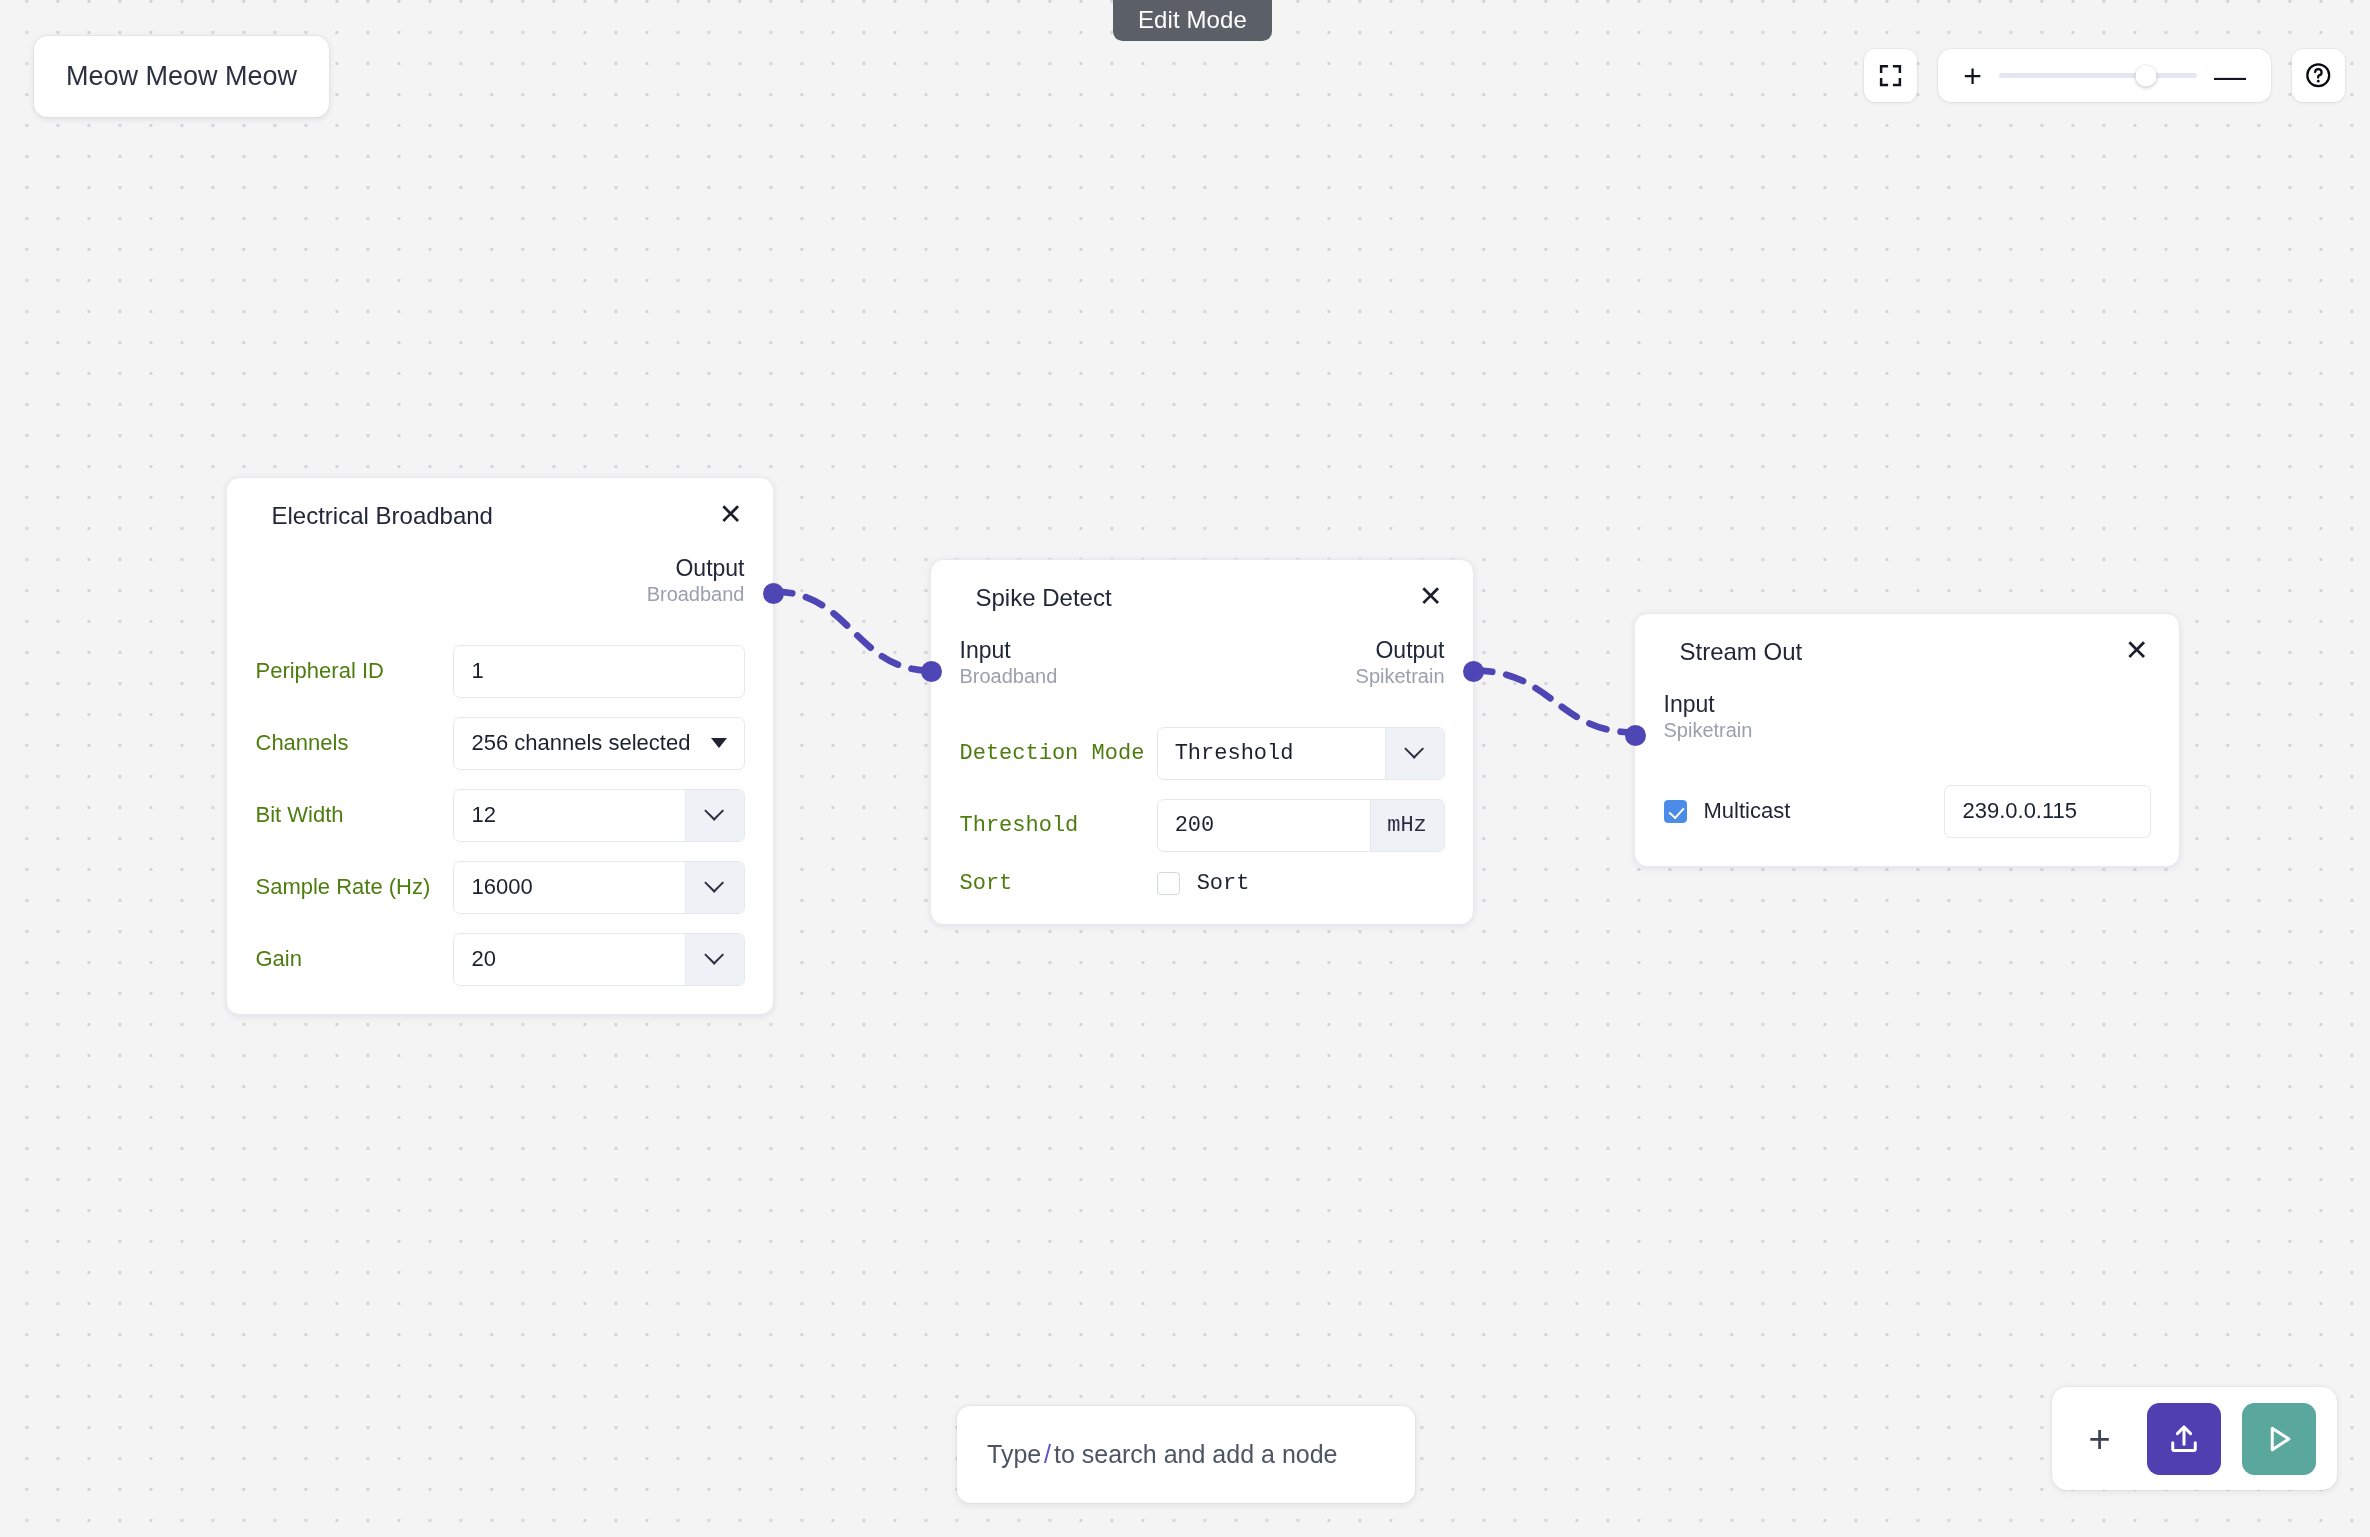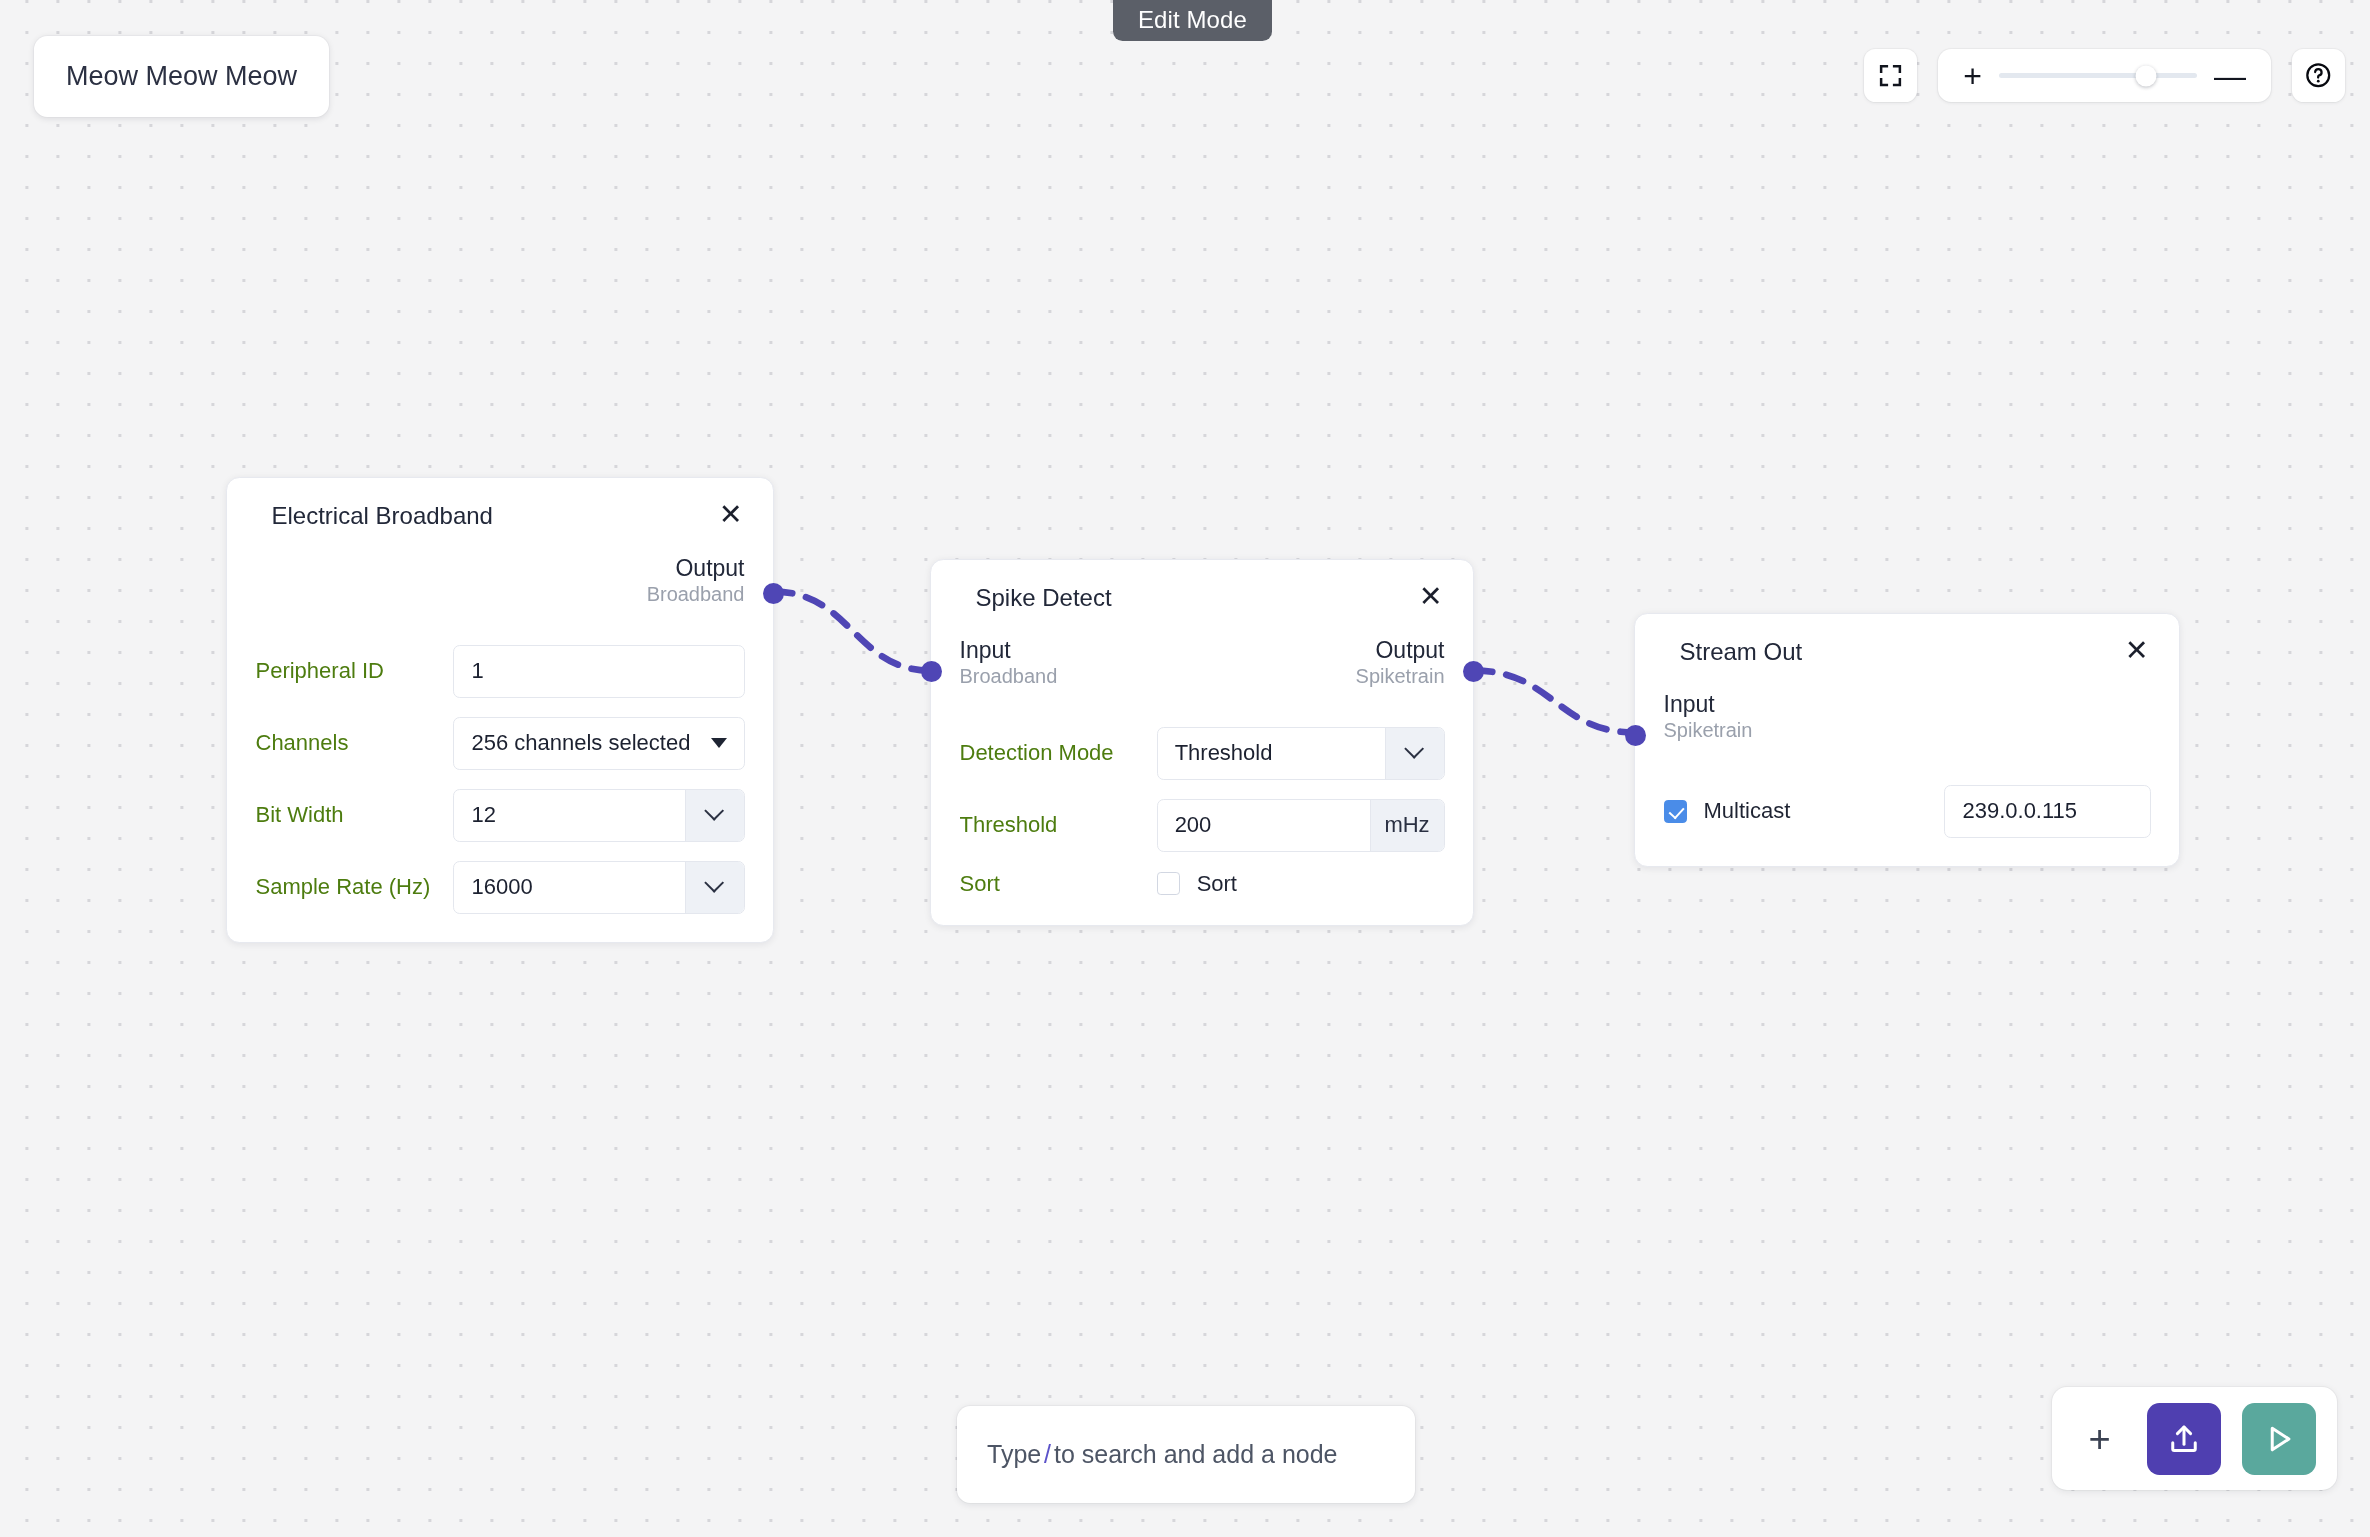--- a/index.html
+++ b/index.html
@@ -380,20 +380,31 @@
       <div class="field-ctrl">
         <div class="combo">
           <div class="combo-val">16000</div>
           <div class="combo-btn">
             <i class="chev"></i>
           </div>
         </div>
       </div>
     </div>
 
+    <div class="field-row">
+      <div class="field-label">Gain</div>
+      <div class="field-ctrl">
+        <div class="combo">
+          <div class="combo-val">20</div>
+          <div class="combo-btn">
+            <i class="chev"></i>
+          </div>
+        </div>
+      </div>
+    </div>
 
   </div>
 </div>
 
 <div class="node" id="node-spike-detect">
   <div class="node-header">
     <div class="node-title">Spike Detect</div>
     <div class="node-close">✕</div>
   </div>
 
@@ -403,21 +414,21 @@
       <div class="port-type">Broadband</div>
     </div>
     <div class="port right">
       <div class="port-name">Output</div>
       <div class="port-type">Spiketrain</div>
     </div>
   </div>
   <div class="port-dot" style="left:-10.5px; top:101px;"></div>
   <div class="port-dot" style="right:-10.5px; top:101px;"></div>
 
-  <div class="fields" style="padding-top:38px;">
+  <div class="fields" style="padding-top:38px;font-family:Liberation Mono, monospace;">
 
     <div class="field-row">
       <div class="field-label">Detection Mode</div>
       <div class="field-ctrl">
         <div class="combo">
           <div class="combo-val">Threshold</div>
           <div class="combo-btn">
             <i class="chev"></i>
           </div>
         </div>

